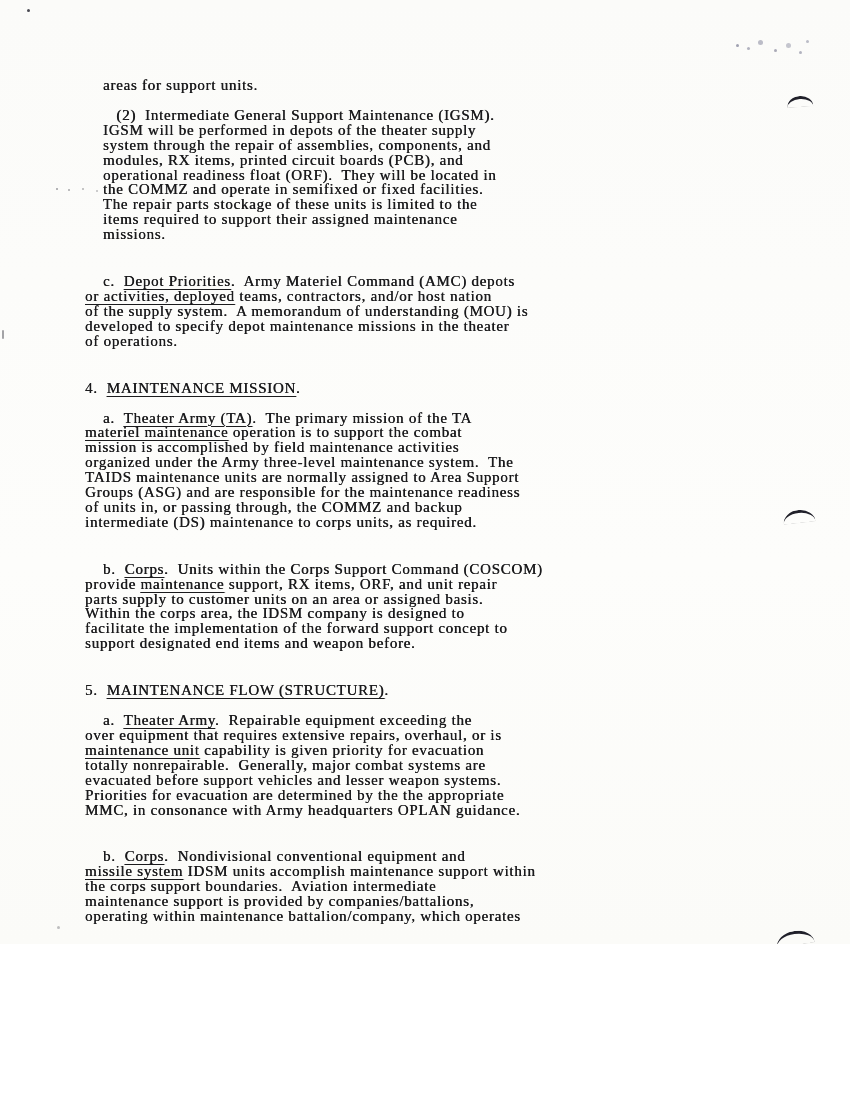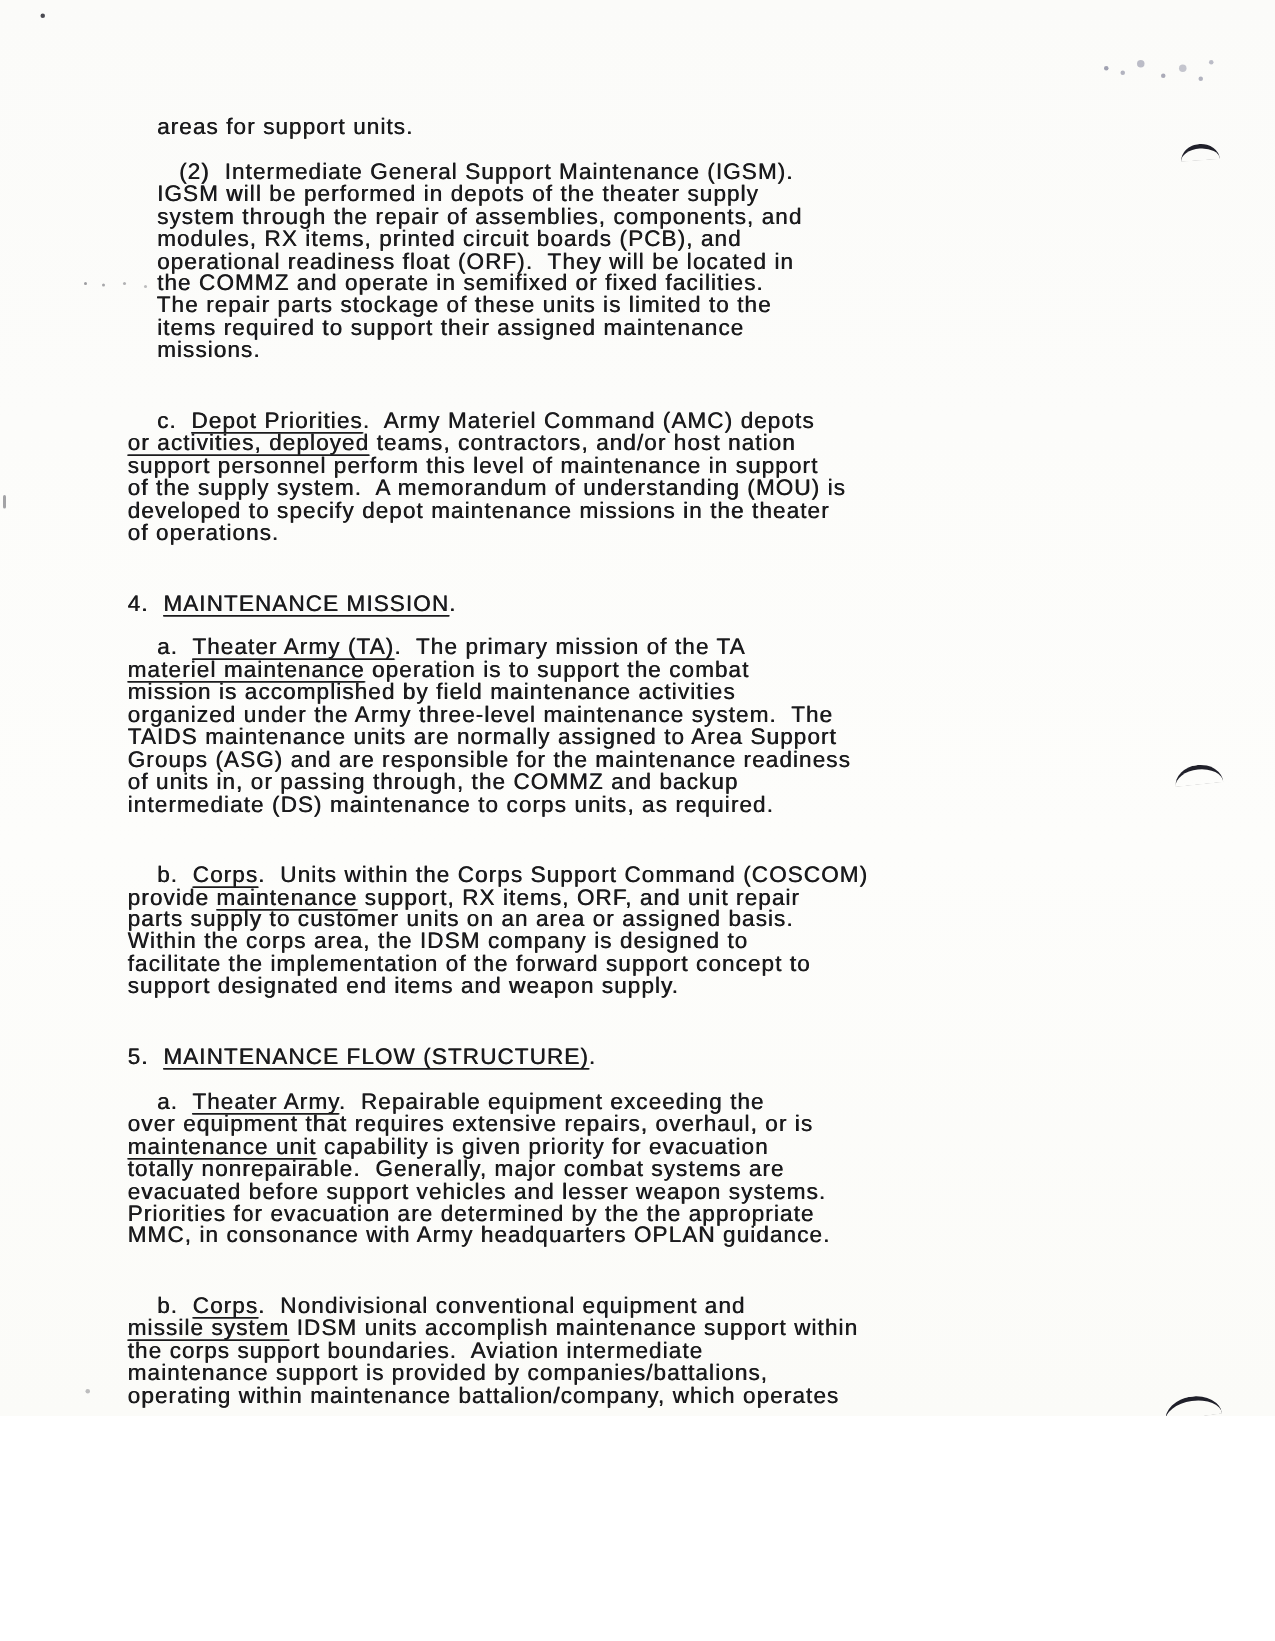--- a/index.html
+++ b/index.html
@@ -6,21 +6,21 @@
     margin: 0;
     padding: 0;
     background: #ffffff;
   }
   .page {
     position: relative;
     width: 850px;
     height: 944px;
     background: linear-gradient(180deg, #fbfbf9 0%, #fdfdfb 60%, #fbfbf8 100%);
     overflow: hidden;
-    font-family: Liberation Sans, sans-serif;
+    font-family: Liberation Serif, serif;
     color: #1b1b1d;
   }
   .doc {
     position: absolute;
     left: 85px;
     top: 78px;
     width: 700px;
   }
   .para { margin: 0 0 15px 0; }
   .para.after-0 { margin-bottom: 0; }
@@ -140,21 +140,20 @@
         <div class="line">    modules, RX items, printed circuit boards (PCB), and</div>
         <div class="line">    operational readiness float (ORF).  They will be located in</div>
         <div class="line">    the COMMZ and operate in semifixed or fixed facilities.</div>
         <div class="line">    The repair parts stockage of these units is limited to the</div>
         <div class="line">    items required to support their assigned maintenance</div>
         <div class="line">    missions.</div>
       </div>
       <div class="para after-2">
         <div class="line">    c.  <span class="u">Depot Priorities</span>.  Army Materiel Command (AMC) depots</div>
         <div class="line"><span class="u">or activities, deployed</span> teams, contractors, and/or host nation</div>
-        <div class="line">support personnel perform this level of maintenance in support</div>
         <div class="line">of the supply system.  A memorandum of understanding (MOU) is</div>
         <div class="line">developed to specify depot maintenance missions in the theater</div>
         <div class="line">of operations.</div>
       </div>
       <div class="para after-1">
         <div class="line">4.  <span class="u">MAINTENANCE MISSION</span>.</div>
       </div>
       <div class="para after-2">
         <div class="line">    a.  <span class="u">Theater Army (TA)</span>.  The primary mission of the TA</div>
         <div class="line"><span class="u">materiel maintenance</span> operation is to support the combat</div>
@@ -164,21 +163,21 @@
         <div class="line">Groups (ASG) and are responsible for the maintenance readiness</div>
         <div class="line">of units in, or passing through, the COMMZ and backup</div>
         <div class="line">intermediate (DS) maintenance to corps units, as required.</div>
       </div>
       <div class="para after-2">
         <div class="line">    b.  <span class="u">Corps</span>.  Units within the Corps Support Command (COSCOM)</div>
         <div class="line">provide <span class="u">maintenance</span> support, RX items, ORF, and unit repair</div>
         <div class="line">parts supply to customer units on an area or assigned basis.</div>
         <div class="line">Within the corps area, the IDSM company is designed to</div>
         <div class="line">facilitate the implementation of the forward support concept to</div>
-        <div class="line">support designated end items and weapon supply.</div>
+        <div class="line">support designated end items and weapon before.</div>
       </div>
       <div class="para after-1">
         <div class="line">5.  <span class="u">MAINTENANCE FLOW (STRUCTURE)</span>.</div>
       </div>
       <div class="para after-2">
         <div class="line">    a.  <span class="u">Theater Army</span>.  Repairable equipment exceeding the</div>
         <div class="line">over equipment that requires extensive repairs, overhaul, or is</div>
         <div class="line"><span class="u">maintenance unit</span> capability is given priority for evacuation</div>
         <div class="line">totally nonrepairable.  Generally, major combat systems are</div>
         <div class="line">evacuated before support vehicles and lesser weapon systems.</div>

